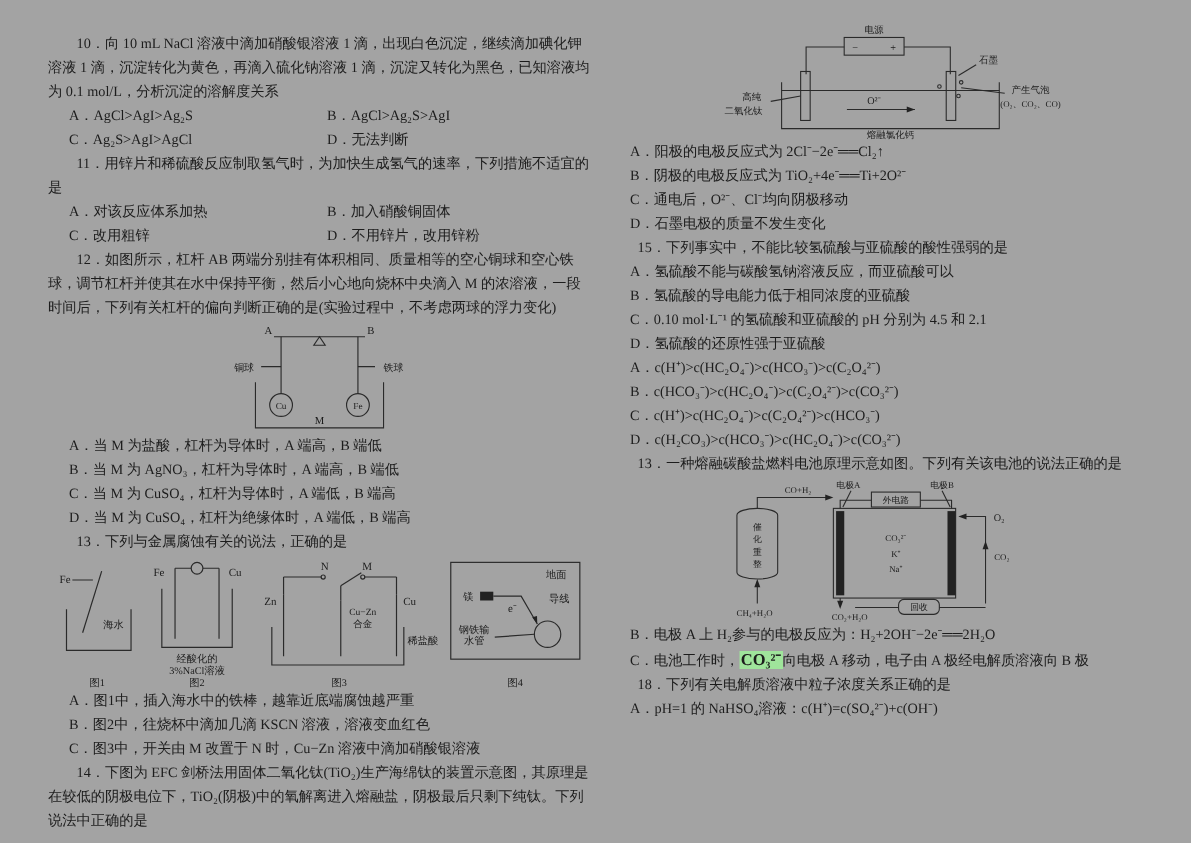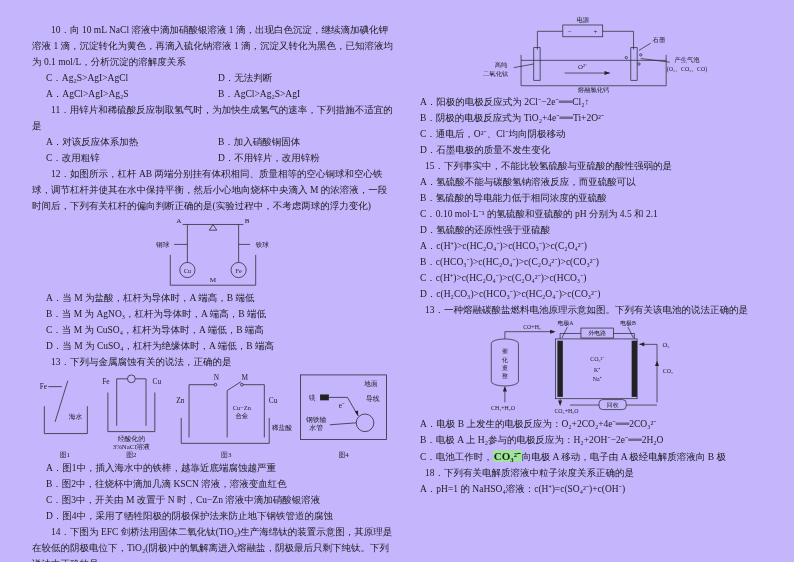--- a/index.html
+++ b/index.html
@@ -1,16 +1,16 @@
 <!DOCTYPE html>
 <html><head>
 <meta charset="utf-8">
 <style>
   html,body{margin:0;padding:0;background:#ffffff;}
-  .page{position:relative;width:794px;height:562px;background:#c4b5fd;overflow:hidden;
+  .page{position:relative;width:794px;height:562px;background:#a3a3a3;overflow:hidden;
         font-family:"Liberation Serif", serif;font-size:9.5px;color:#1c1c1c;}
   .col{position:absolute;top:22px;}
   .col-left{left:32px;width:362px;}
   .col-right{left:406px;width:368px;top:14px;}
   p{margin:0;line-height:16px;}
   .stem{text-indent:2em;}
   .opt{padding-left:14px;}
   .opt-row{display:flex;padding-left:14px;line-height:16px;}
   .opt-row .first{width:172px;}
   .diagram{display:flex;justify-content:center;margin:1px 0;}
@@ -27,26 +27,26 @@
 </style>
 </head>
 <body>
 
 <div class="page">
 
   <div class="col col-left">
 
     <p class="stem">10．向 10 mL NaCl 溶液中滴加硝酸银溶液 1 滴，出现白色沉淀，继续滴加碘化钾溶液 1 滴，沉淀转化为黄色，再滴入硫化钠溶液 1 滴，沉淀又转化为黑色，已知溶液均为 0.1 mol/L，分析沉淀的溶解度关系</p>
     <div class="opt-row">
+      <span class="first">A．AgCl&gt;AgI&gt;Ag₂S</span>
+      <span>B．AgCl&gt;Ag₂S&gt;AgI</span>
+    </div>
+    <div class="opt-row">
       <span class="first">C．Ag₂S&gt;AgI&gt;AgCl</span>
       <span>D．无法判断</span>
-    </div>
-    <div class="opt-row">
-      <span class="first">A．AgCl&gt;AgI&gt;Ag₂S</span>
-      <span>B．AgCl&gt;Ag₂S&gt;AgI</span>
     </div>
 
     <p class="stem">11．用锌片和稀硫酸反应制取氢气时，为加快生成氢气的速率，下列措施不适宜的是</p>
     <div class="opt-row">
       <span class="first">A．对该反应体系加热</span>
       <span>B．加入硝酸铜固体</span>
     </div>
     <div class="opt-row">
       <span class="first">C．改用粗锌</span>
       <span>D．不用锌片，改用锌粉</span>
@@ -165,21 +165,20 @@
         <text x="314" y="38" class="lat">e⁻</text>
         <text x="288" y="52">钢铁输</text>
         <text x="288" y="60">水管</text>
         <text x="316" y="88">图4</text>
       </svg>
     </div>
 
     <p class="opt">A．图1中，插入海水中的铁棒，越靠近底端腐蚀越严重</p>
     <p class="opt">B．图2中，往烧杯中滴加几滴 KSCN 溶液，溶液变血红色</p>
     <p class="opt">C．图3中，开关由 M 改置于 N 时，Cu−Zn 溶液中滴加硝酸银溶液</p>
-    <p class="opt">D．图4中，采用了牺牲阳极的阴极保护法来防止地下钢铁管道的腐蚀</p>
 
     <p class="stem">14．下图为 EFC 剑桥法用固体二氧化钛(TiO₂)生产海绵钛的装置示意图，其原理是在较低的阴极电位下，TiO₂(阴极)中的氧解离进入熔融盐，阴极最后只剩下纯钛。下列说法中正确的是</p>
   </div>
 
   <div class="col col-right">
 
     <div class="diagram">
       <svg width="272" height="78" viewBox="0 0 272 86">
         <defs>
             <pattern id="hz3" width="5" height="3.4" patternUnits="userSpaceOnUse">
@@ -291,21 +290,20 @@
 
         <g>
           <line x1="32" y1="92" x2="32" y2="76"></line>
           <polygon points="32,74 29.8,80 34.2,80" class="darkbar"></polygon>
         </g>
         <text x="30" y="101" class="small">CH₄+H₂O</text>
         <text x="100" y="104" class="small">CO₂+H₂O</text>
       </svg>
     </div>
 
-    <p class="opt">A．电极 B 上发生的电极反应为：O₂+2CO₂+4e⁻══2CO₃²⁻</p>
     <p class="opt">B．电极 A 上 H₂参与的电极反应为：H₂+2OH⁻−2e⁻══2H₂O</p>
     <p class="opt">
       <span>C．电池工作时，</span><span class="hl" style="background-color: rgb(159, 228, 155);">CO₃²⁻</span><span>向电极 A 移动，电子由 A 极经电解质溶液向 B 极</span>
     </p>
 
     <p class="stem">18．下列有关电解质溶液中粒子浓度关系正确的是</p>
     <p class="opt">A．pH=1 的 NaHSO₄溶液：c(H⁺)=c(SO₄²⁻)+c(OH⁻)</p>
   </div>
 </div>
 

